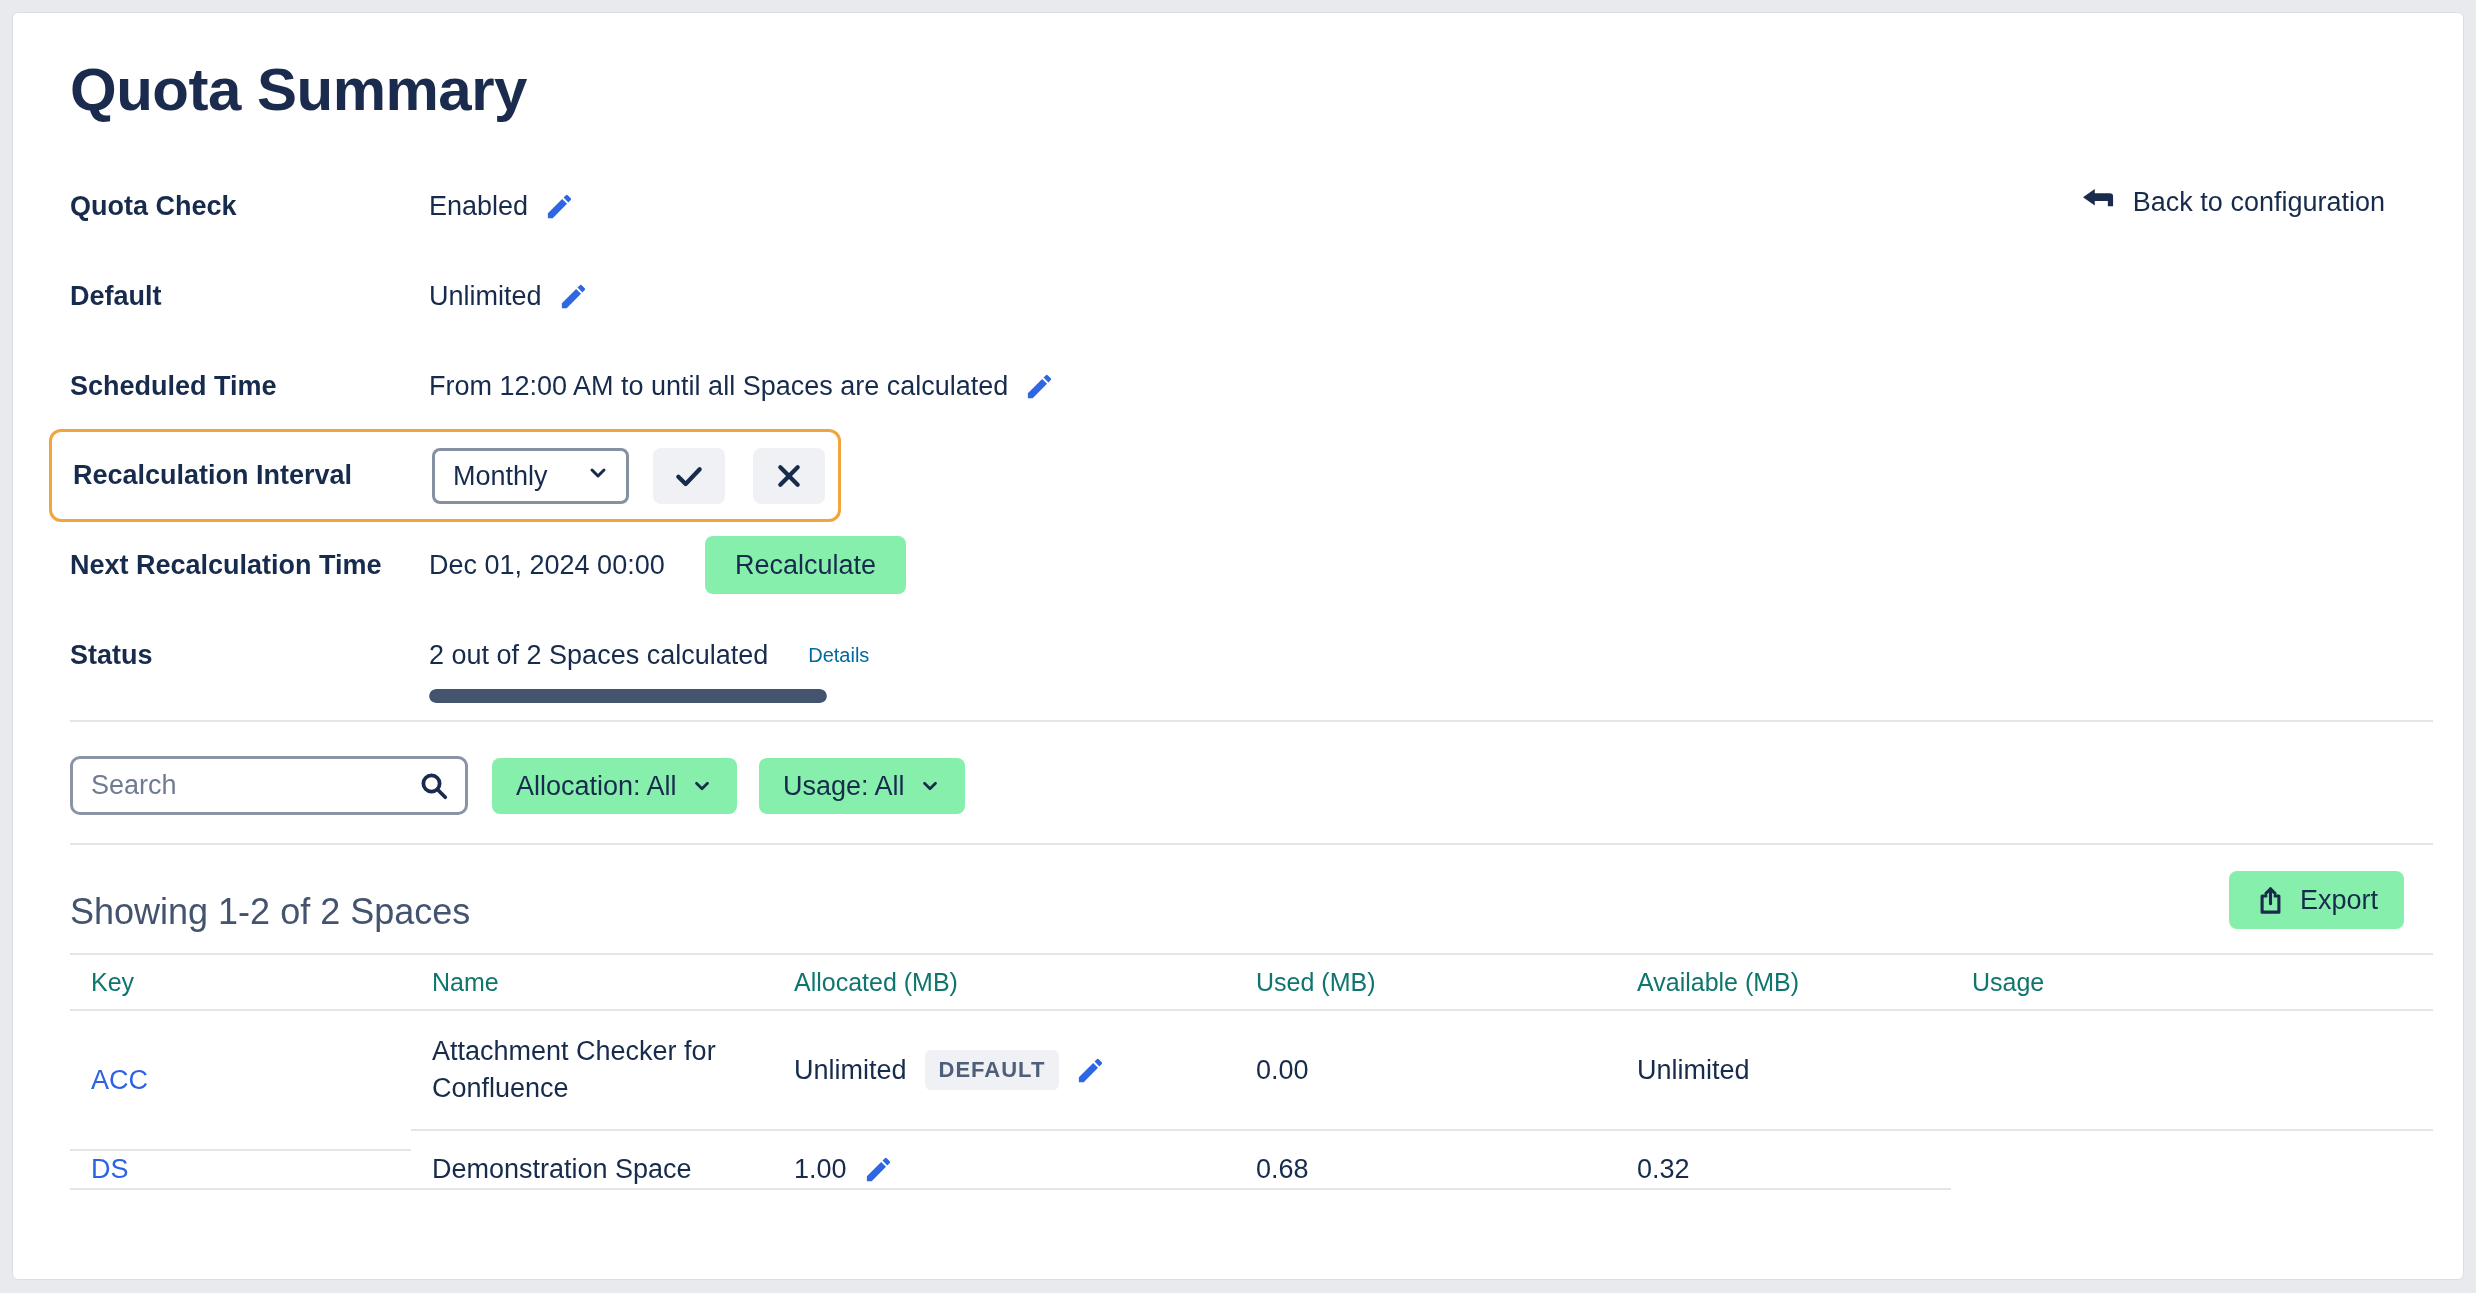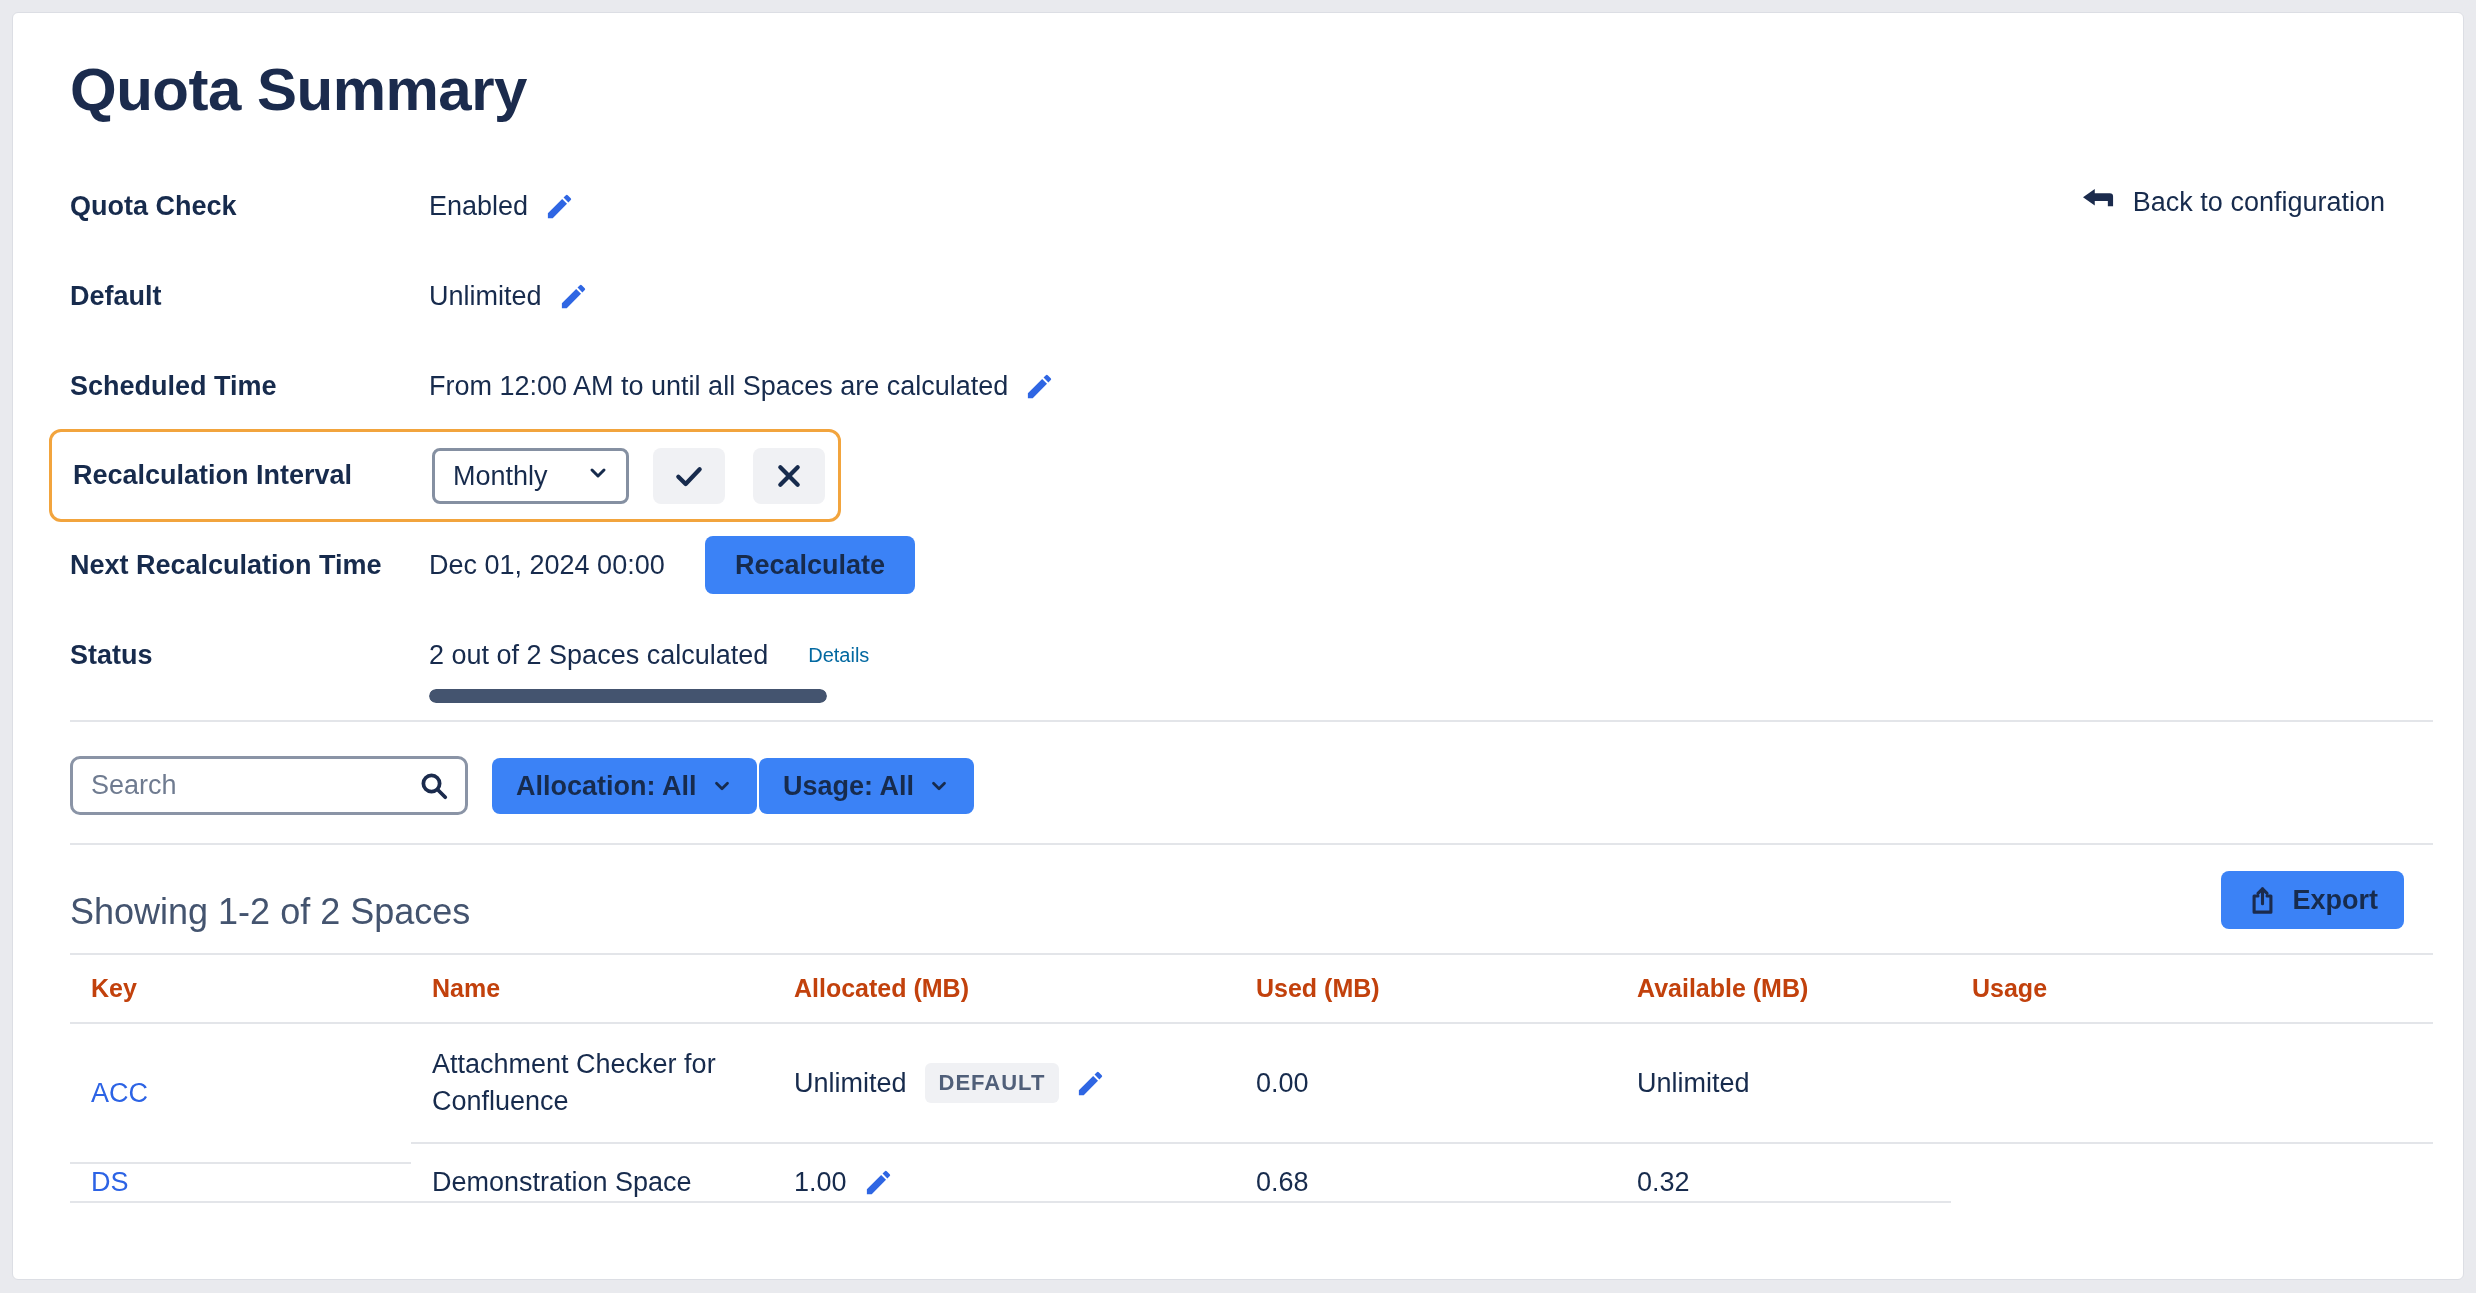--- a/index.html
+++ b/index.html
@@ -48,24 +48,24 @@
     background: #fff; cursor: pointer;
   }
   .icon-btn {
     position: absolute; top: 16px; width: 72px; height: 56px;
     background: #f0f1f4; border-radius: 8px; border: none;
     display: flex; align-items: center; justify-content: center; cursor: pointer;
   }
   .chev svg { width: 24px; height: 24px; stroke: #172b4d; stroke-width: 3; fill: none; stroke-linecap: round; stroke-linejoin: round; }
 
   .gray-btn {
-    background: #3b82f6; border: none; border-radius: 8px;
+    background: #86efac; border: none; border-radius: 8px;
     font-family: "Liberation Sans", sans-serif;
     font-size: 27px; color: #172b4d;
-    display: inline-flex; align-items: center; gap: 14px; cursor: pointer; font-weight: bold;
+    display: inline-flex; align-items: center; gap: 14px; cursor: pointer;
   }
   .recalc-btn { position: absolute; left: 692px; top: 523px; height: 58px; padding: 0 30px; }
 
   .details-link { margin-left: 40px; font-size: 20px; color: #0369a1; cursor: pointer; }
   .status-track {
     position: absolute; left: 416px; top: 676px; width: 398px; height: 14px;
     background: #f1f2f4; border-radius: 7px; overflow: hidden;
   }
   .status-fill { height: 100%; background: #44546f; border-radius: 7px; }
 
@@ -91,22 +91,22 @@
 
   .showing { position: absolute; left: 57px; top: 878px; font-size: 36px; color: #44546f; }
 
   .table {
     position: absolute; left: 57px; top: 940px; width: 2363px;
     display: grid;
     grid-template-columns: 341px 362px 462px 381px 335px 1fr;
     border-top: 2px solid #e3e5e9;
   }
   .th {
-    height: 69px; display: flex; align-items: center; padding-left: 21px;
-    font-size: 25px; font-weight: 700; color: #c2410c;
+    height: 56px; display: flex; align-items: center; padding-left: 21px;
+    font-size: 25px; font-weight: 400; color: #0f766e;
     border-bottom: 2px solid #e3e5e9;
   }
   .td {
     display: flex; align-items: center; padding-left: 21px;
     font-size: 27px; color: #172b4d;
     border-bottom: 2px solid #e3e5e9;
   }
   .key-link { color: #2c63e5; cursor: pointer; text-decoration: none; font-size: 27px; }
   .name-cell { line-height: 37px; padding-right: 30px; }
   .badge {

